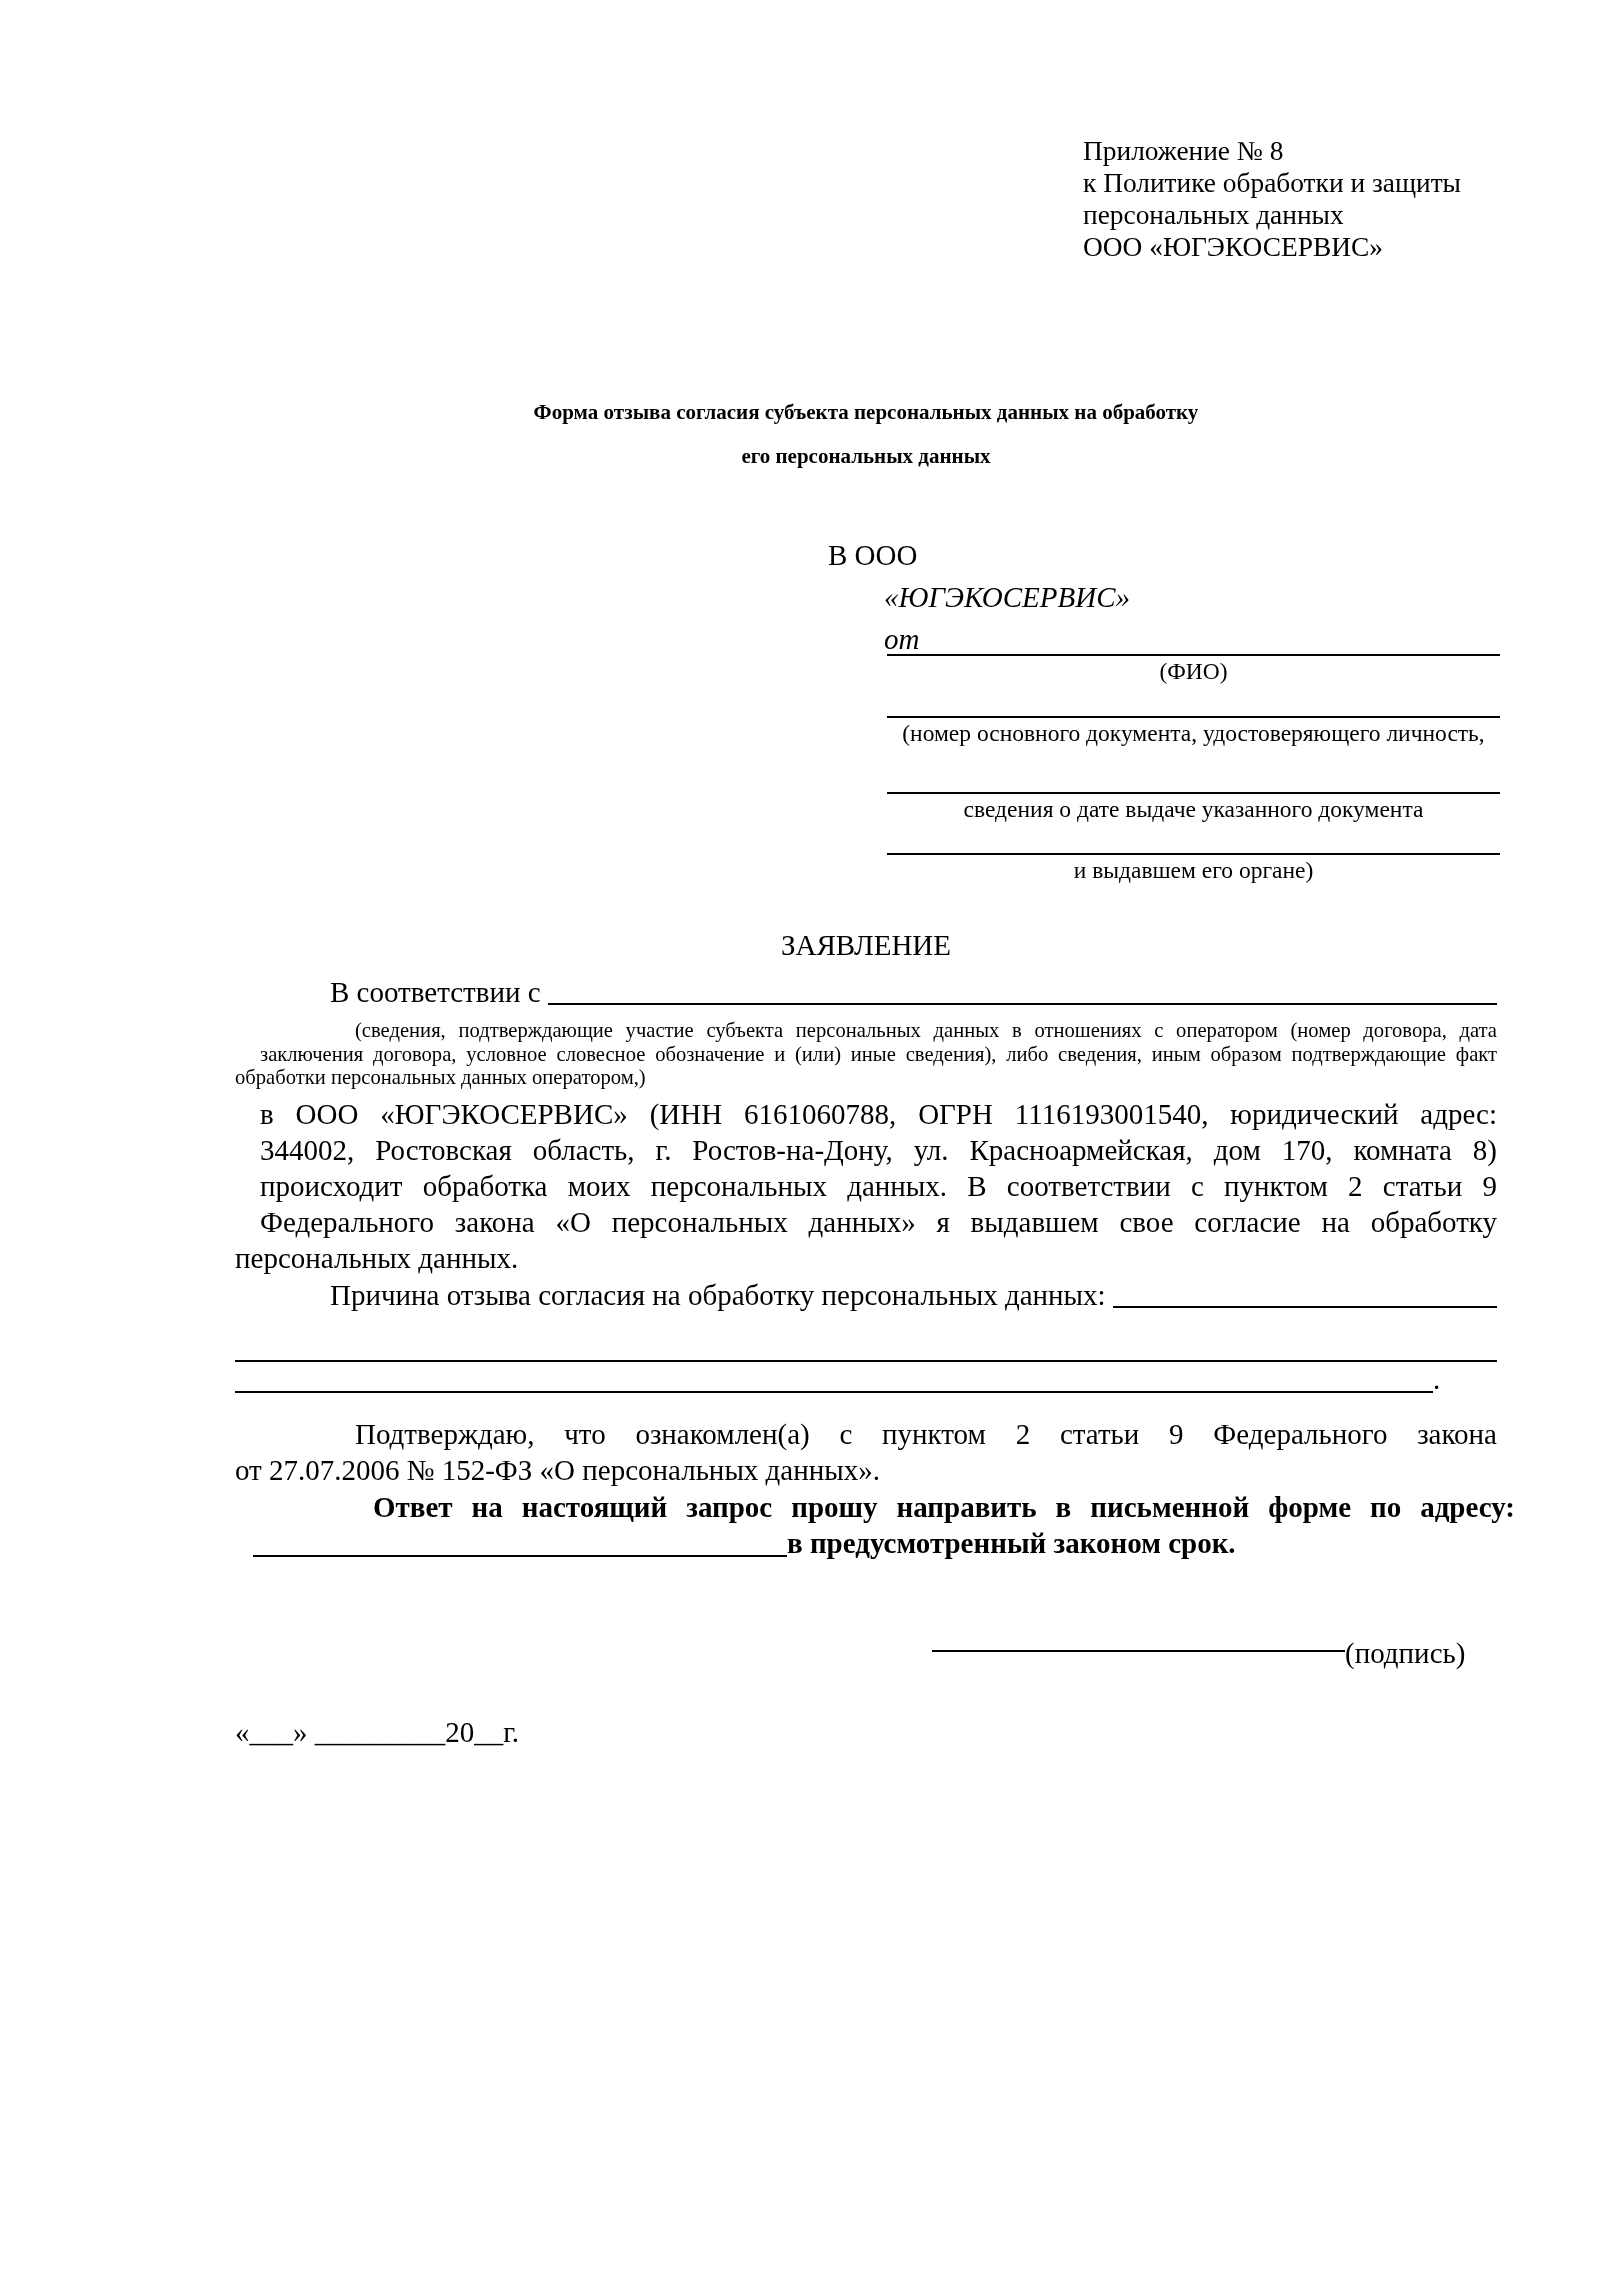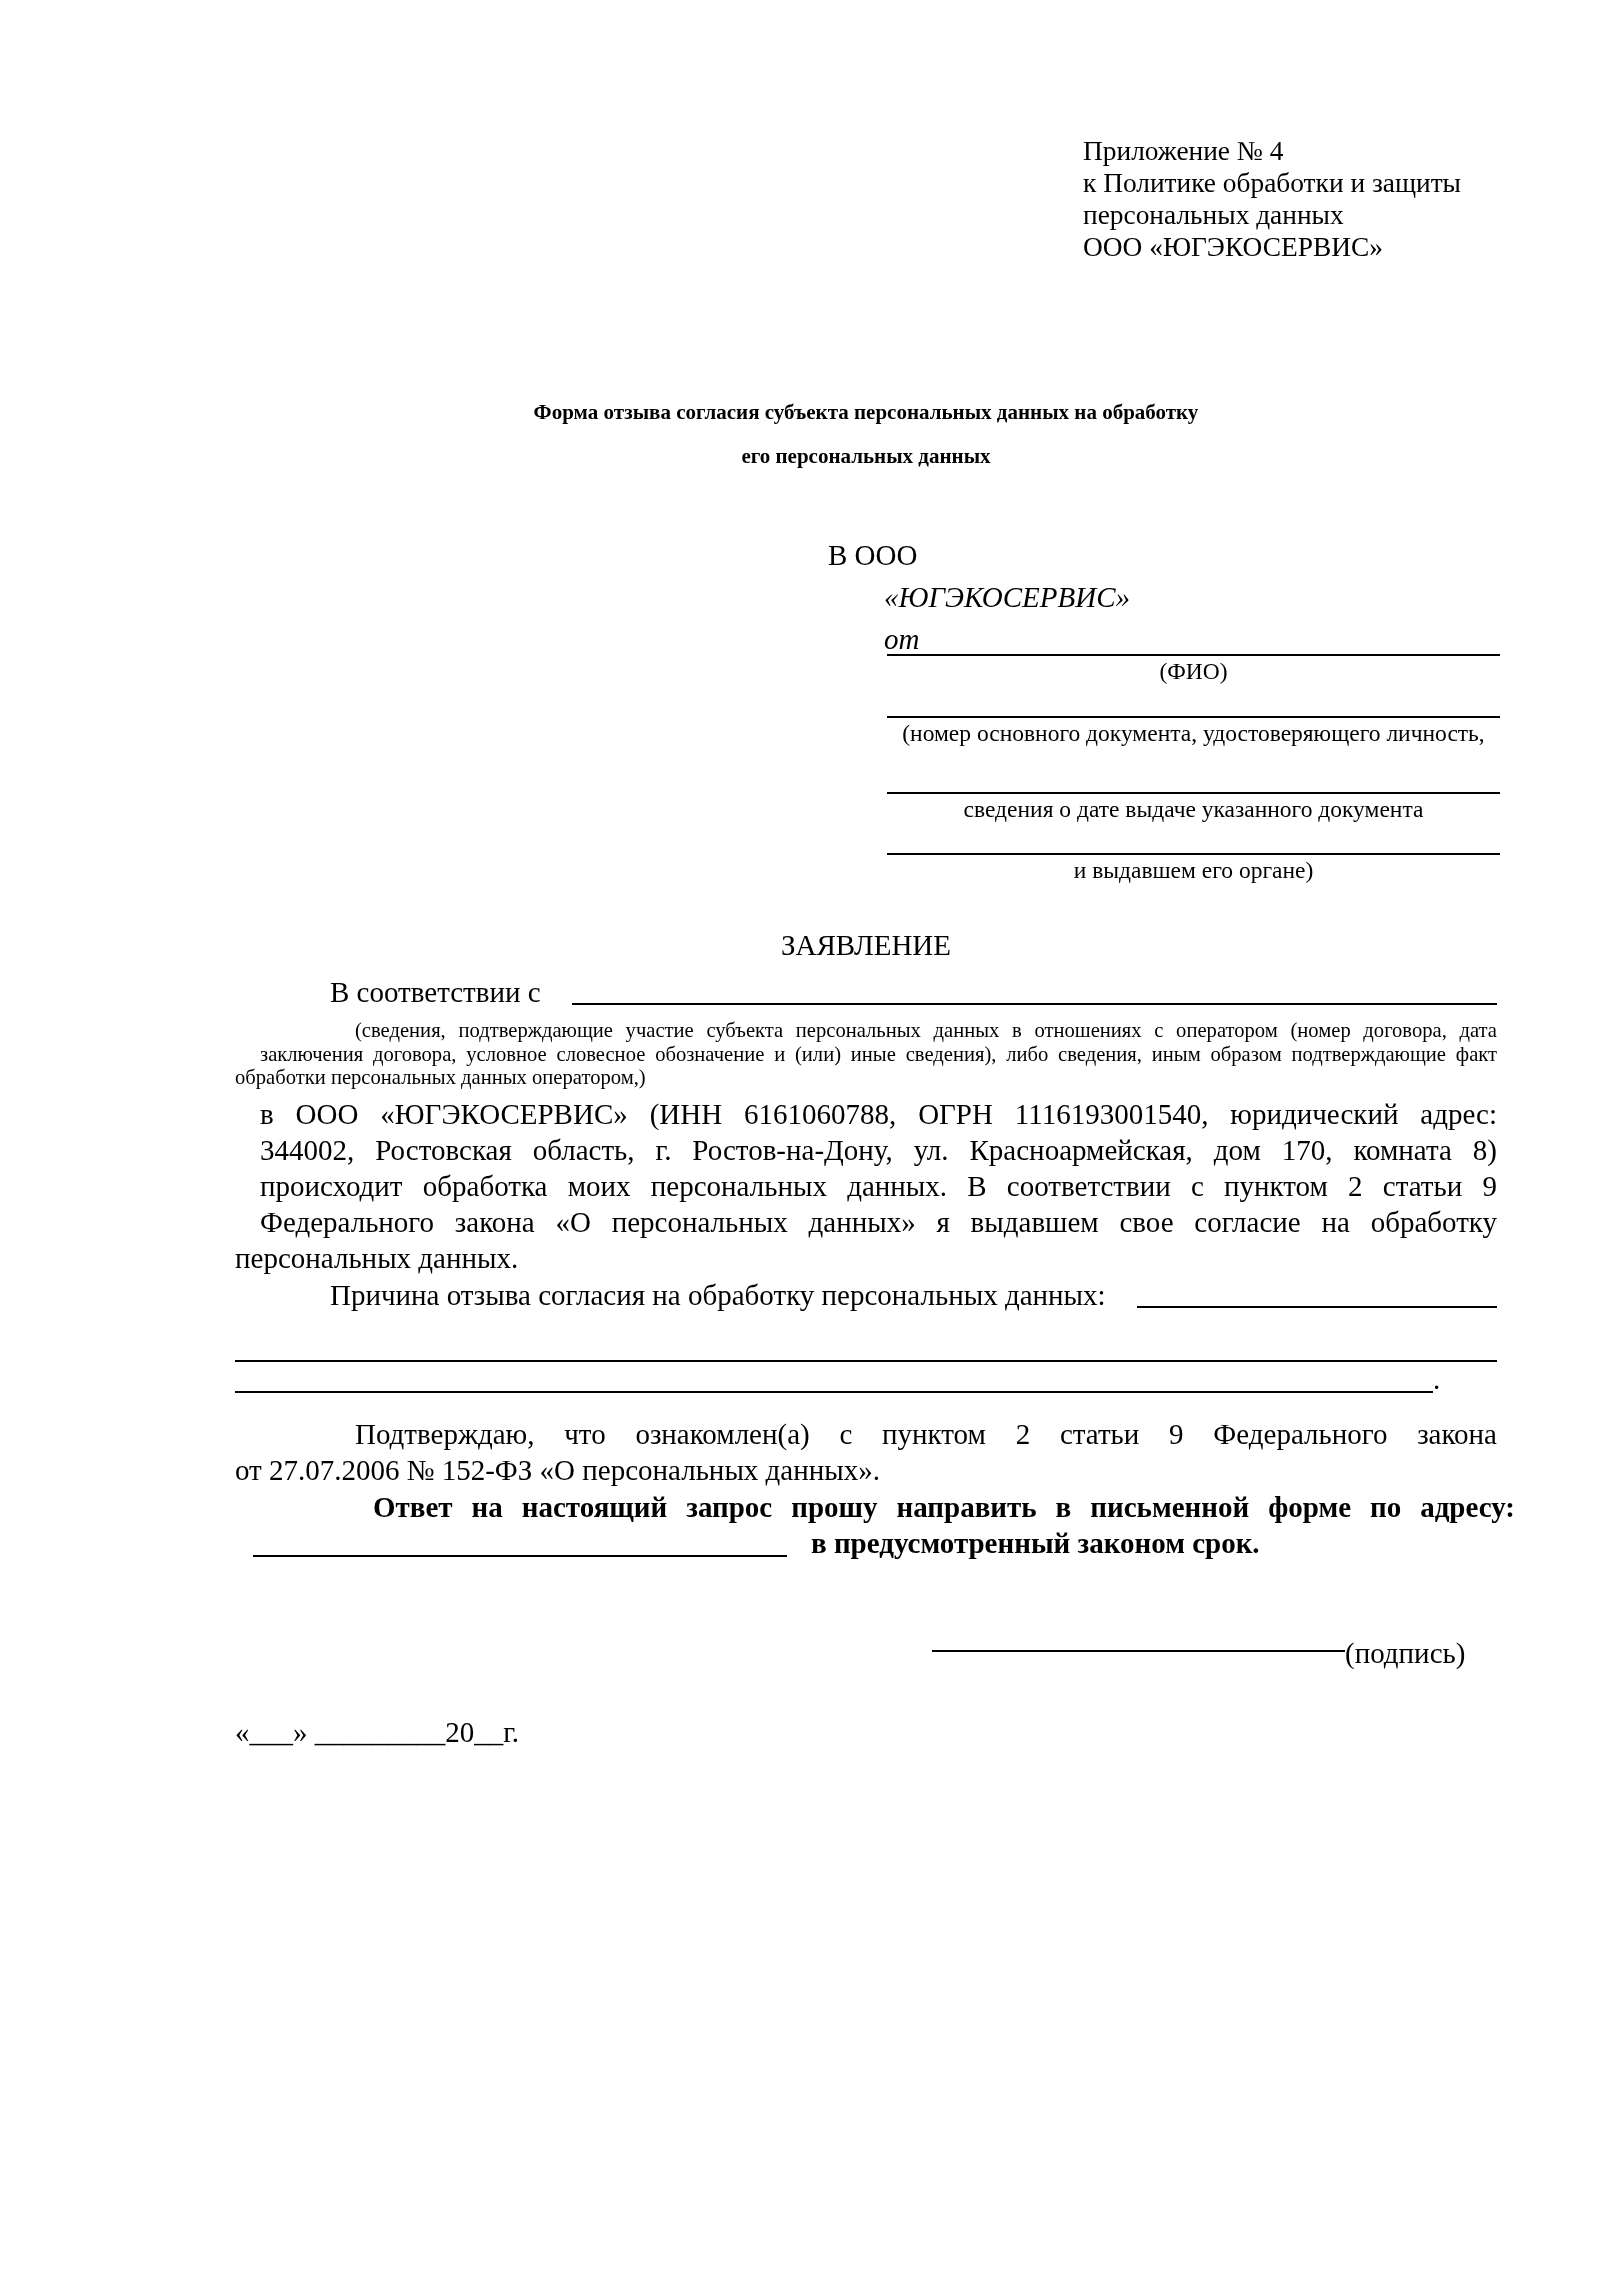--- a/index.html
+++ b/index.html
@@ -13,21 +13,21 @@
   }
   .header-note { position:absolute; left:1083px; top:135px; font-size:27.4px; line-height:32px; }
   .doc-title { position:absolute; left:235px; top:390px; width:1262px; text-align:center; font-weight:bold; font-size:21px; line-height:44px; }
   .addressee { position:absolute; left:828px; top:534px; line-height:42px; }
   .addr-indent { margin-left:56px;font-style:italic; }
   .field { position:absolute; left:887px; width:613px; }
   .field .blank { height:27.4px; border-bottom:2px solid #000; }
   .field .cap { text-align:center; font-size:23.5px; line-height:29px; margin-top:1px; }
   .f1 { top:627px; } .f2 { top:689px; } .f3 { top:765px; } .f4 { top:826px; }
   .stmt-heading { position:absolute; left:235px; top:929px; width:1262px; text-align:center; }
-  .flexline { display:flex;gap:24px; }
+  .flexline { display:flex; }
   .prefix { white-space:pre; padding-left:95px; }
   .fill { flex:1; border-bottom:2px solid #000; margin-bottom:3.9px; }
   .intro { position:absolute; left:235px; top:976px; width:1262px; }
   .note { position:absolute; left:235px; top:1019px; width:1262px; font-size:20.6px; line-height:23.5px; }
   .just { text-align:justify; text-align-last:justify;margin-left:25px; }
   .indent { text-indent:95px; }
   .bodytext { position:absolute; left:235px; top:1096px; width:1262px; line-height:36px; }
   .reason { position:absolute; left:235px; top:1279px; width:1262px; }
   .bl1 { position:absolute; left:235px; top:1331px; width:1262px; height:29px; border-bottom:2px solid #000; }
   .bl2row { position:absolute; left:235px; top:1364px; width:1262px; height:29px; display:flex; }
@@ -39,21 +39,21 @@
   .footer-left { position:absolute; left:235px; top:1714px; line-height:36px; }
   .footer-right { position:absolute; left:932px; top:1635px; display:flex; line-height:36px;align-items:center; }
   .sig-blank { width:413px; border-bottom:2px solid #000; margin-bottom:4.9px; }
 </style>
 </head>
 <body>
 
 <div class="page">
 
   <div class="header-note">
-    <div>Приложение № 4</div>
+    <div>Приложение № 8</div>
     <div>к Политике обработки и защиты</div>
     <div>персональных данных</div>
     <div>ООО «ЮГЭКОСЕРВИС»</div>
   </div>
 
   <div class="doc-title">
     <div>Форма отзыва согласия субъекта персональных данных на обработку</div>
     <div>его персональных данных</div>
   </div>
 

